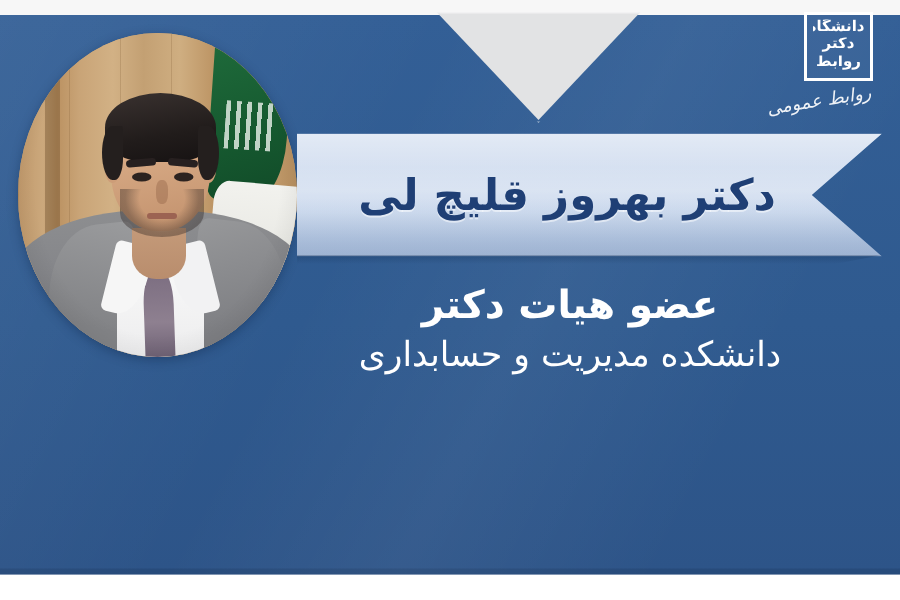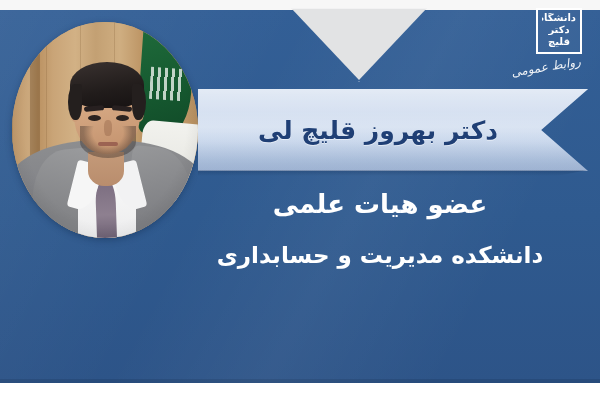--- a/index.html
+++ b/index.html
@@ -118,21 +118,21 @@
     position: absolute;
     left: 198px;
     top: 89px;
     width: 360px;
     height: 82px;
     display: flex;
     align-items: center;
     justify-content: center;
     direction: rtl;
     color: #1f3f75;
-    font-size: 25px;
+    font-size: 29px;
     font-weight: bold;
     letter-spacing: 0px;
     text-shadow: 0 1px 0 rgba(255,255,255,0.5);
     white-space: nowrap;
   }
 
   
   #ribbon-shadow {
     position: absolute;
     left: 198px;
@@ -303,23 +303,23 @@
     color: #ffffff;
   }
   #subtitle-role {
     font-size: 26px;
     font-weight: bold;
     line-height: 1.28;
     white-space: nowrap;
   }
   #subtitle-dept {
     font-size: 23px;
-    font-weight: bold;
+    font-weight: normal;
     line-height: 1.3;
-    margin-top: 20px;
+    margin-top: 2px;
     white-space: nowrap;
   }
 
   
   #logo {
     position: absolute;
     left: 498px;
     top: 6px;
     width: 96px;
     height: 86px;
@@ -406,26 +406,26 @@
     <div class="ph-layer" id="ph-mouth"></div>
     <div id="portrait-vignette"></div>
   </div>
 
   <div id="ribbon"></div>
   <div id="ribbon-gloss"></div>
   <div id="ribbon-shadow"></div>
   <div id="ribbon-name">دکتر بهروز قلیچ لی</div>
 
   <div id="subtitle">
-    <div id="subtitle-role">عضو هیات علمی</div>
+    <div id="subtitle-role">عضو هیات دکتر</div>
     <div id="subtitle-dept">دانشکده مدیریت و حسابداری</div>
   </div>
 
   <div id="logo">
     <div id="logo-mark">
       <div class="logo-line" id="logo-line-1">دانشگاه</div>
       <div class="logo-line" id="logo-line-2">دکتر</div>
-      <div class="logo-line" id="logo-line-3">قلیچ</div>
+      <div class="logo-line" id="logo-line-3">روابط</div>
     </div>
     <div id="logo-pr">روابط عمومی</div>
   </div>
 
 </div>
 
 </body></html>

